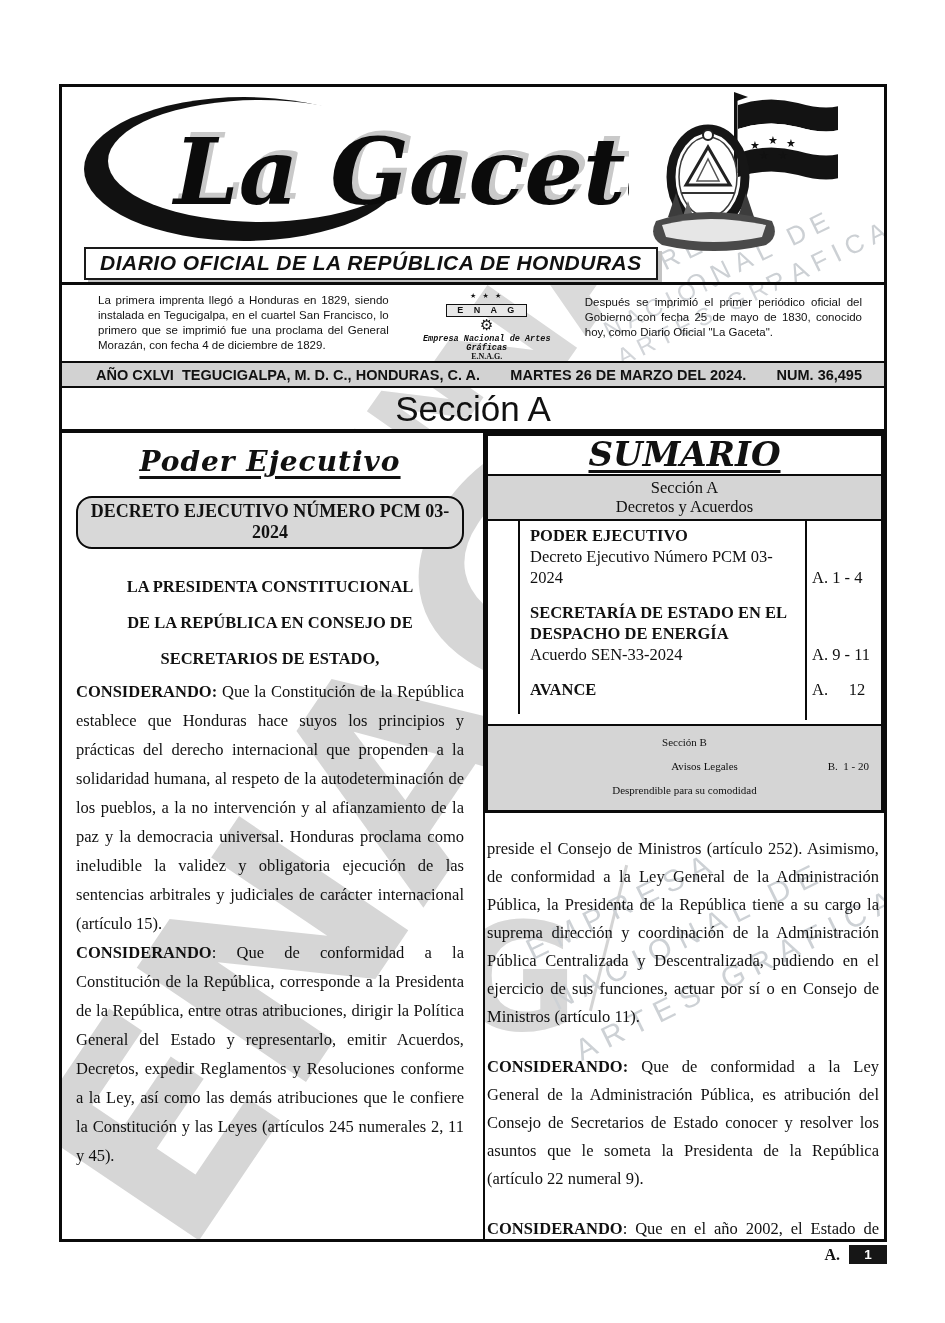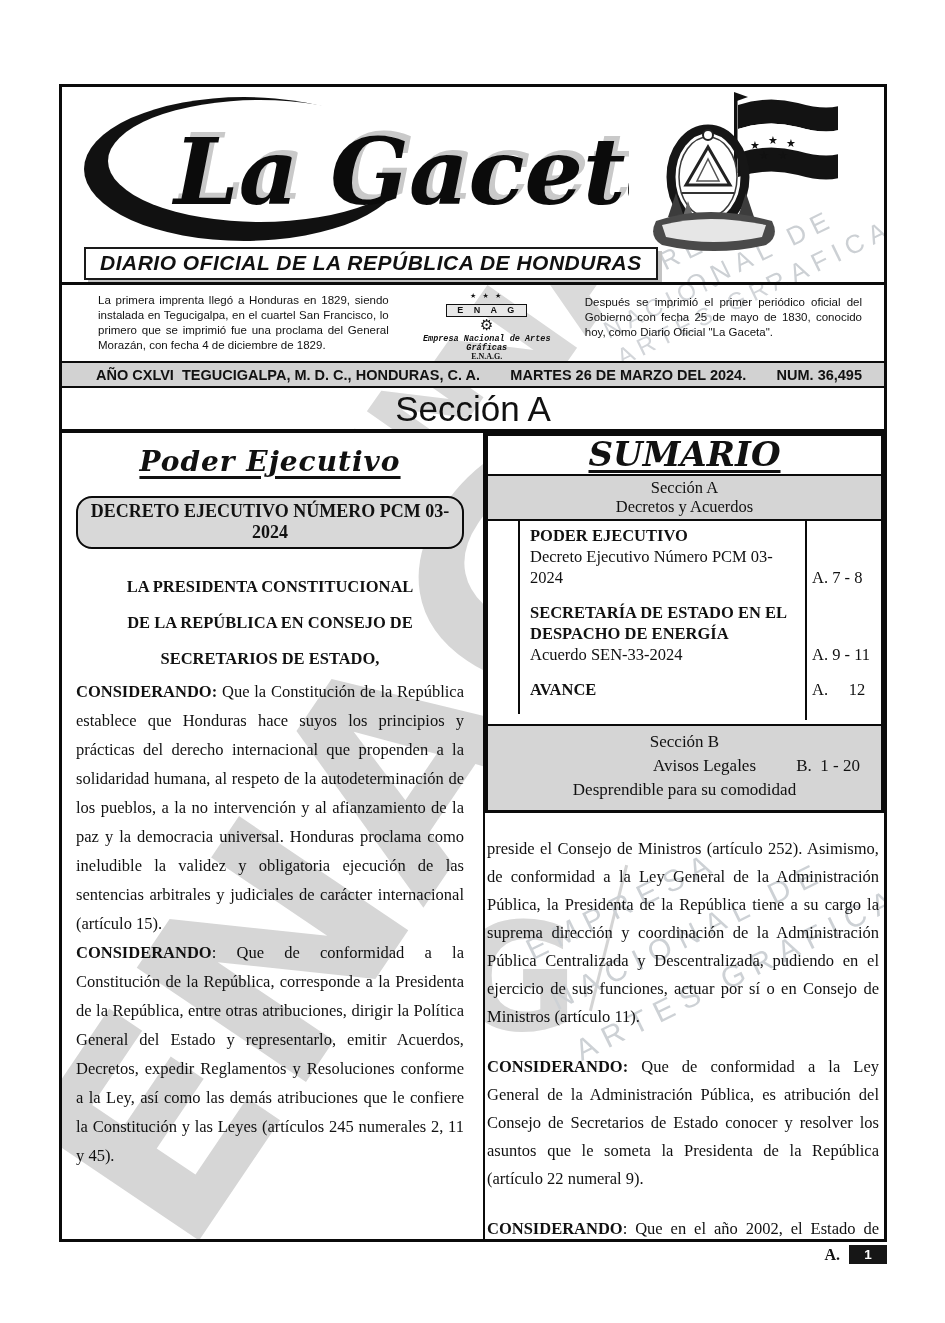--- a/index.html
+++ b/index.html
@@ -76,21 +76,21 @@
                text-decoration:underline; text-decoration-thickness:3px; text-underline-offset:4px; }
   .sum-seca { background:#d5d5d5; border-bottom:2px solid #0b0b0b; text-align:center;
               font-size:16.5px; line-height:19px; padding:2px 0 3px; }
   .sum-table { display:grid; grid-template-columns:32px 1fr 76px; border-bottom:2px solid #0b0b0b; font-size:16.5px; }
   .sum-table .g { grid-column:1; border-right:2px solid #0b0b0b; }
   .sum-table .c { grid-column:2; padding:4px 6px 10px 10px; line-height:21px; }
   .sum-table .p { grid-column:3; border-left:2px solid #0b0b0b; display:flex; align-items:flex-end;
                   padding:0 2px 10px 5px; line-height:21px; white-space:pre; }
   .sum-table .row-spacer { height:4px; }
   .sum-head { font-weight:bold; }
-  .sum-secb { background:#d5d5d5; text-align:center; font-size:17px; line-height:24px; padding:4px 9px 8px; position:relative; }
+  .sum-secb { background:#d5d5d5; text-align:center; font-size:11px; line-height:24px; padding:4px 0 8px; position:relative; }
   .secb-line { position:relative;margin-left:40px; }
   .secb-pages { position:absolute; right:12px; top:0; white-space:pre; }
 
   .rc-paras { position:relative; z-index:2; padding:0 5px 0 2px; }
   .rc-paras .para { font-size:16.5px; line-height:28px; margin-top:22px; }
   .wm-empresa-rc { position:absolute; left:48px; top:400px; transform:rotate(-26deg); color:#cdd1d5;
                    font-size:30px; letter-spacing:9px; line-height:56px; z-index:1; }
   .wm-g-mark { position:absolute; left:-30px; top:470px; z-index:1; color:#d8d8d8;
                font-family:"DejaVu Sans", sans-serif; font-weight:900; font-size:150px; line-height:150px; }
   .wm-bar { position:absolute; left:122px; top:430px; width:3px; height:150px; background:#d4d4d4; transform:rotate(14deg); z-index:1; }
@@ -226,21 +226,21 @@
         <div class="sum-seca">
           <div>Sección A</div>
           <div>Decretos y Acuerdos</div>
         </div>
         <div class="sum-table">
           <div class="g"></div>
           <div class="c">
             <div class="sum-head">PODER EJECUTIVO</div>
             <div>Decreto Ejecutivo Número PCM 03-2024</div>
           </div>
-          <div class="p">A. 7 - 8</div>
+          <div class="p">A. 1 - 4</div>
 
           <div class="g"></div>
           <div class="c">
             <div class="sum-head">SECRETARÍA DE ESTADO EN EL DESPACHO DE ENERGÍA</div>
             <div>Acuerdo SEN-33-2024</div>
           </div>
           <div class="p">A. 9 - 11</div>
 
           <div class="g"></div>
           <div class="c">

